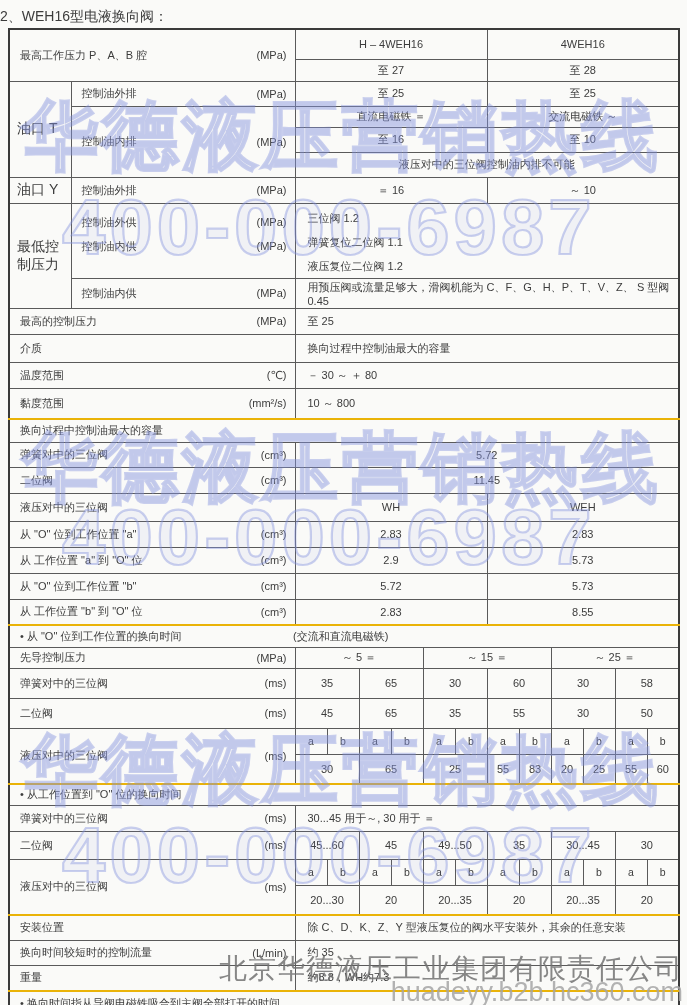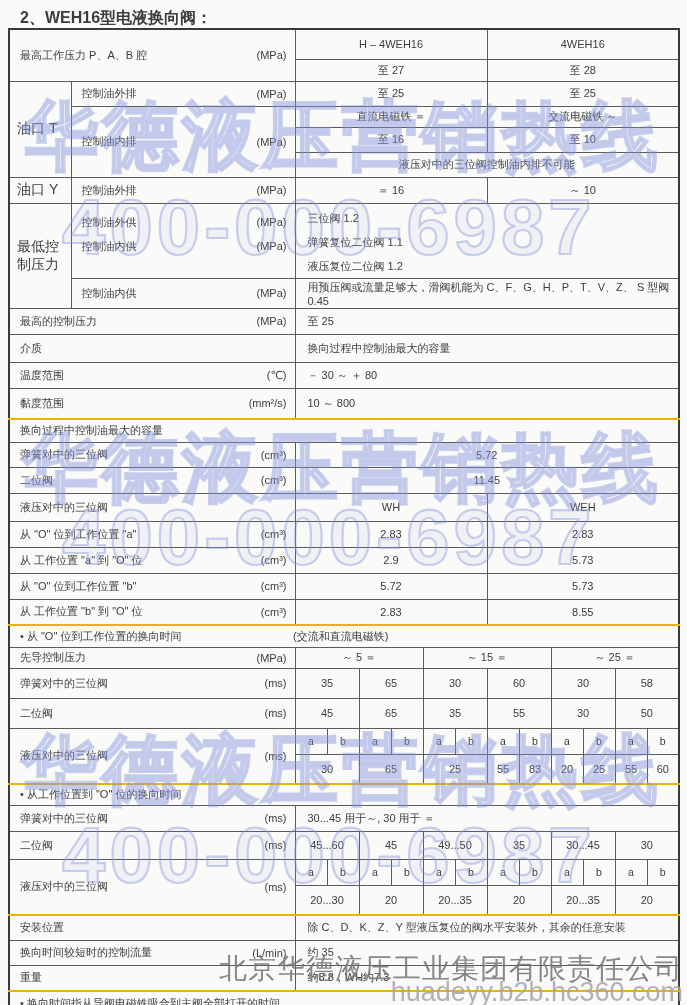--- a/index.html
+++ b/index.html
@@ -1,19 +1,19 @@
 <!DOCTYPE html>
 <html><head>
 <meta charset="utf-8">
 <style>
   html,body{margin:0;padding:0;}
   body{width:687px;height:1005px;overflow:hidden;background:#f7f7f5;
        font-family:"Liberation Sans","DejaVu Sans",sans-serif;color:#3a3a3a;}
   .page{position:relative;width:687px;height:1005px;background:#faFaf8;}
-  .doc-title{position:absolute;left:20px;top:8px;font-size:16px;color:#3c3c3c;font-weight:bold;}
+  .doc-title{position:absolute;left:0;top:8px;font-size:14px;color:#3c3c3c;}
   table.spec{position:absolute;left:8px;top:28px;width:672px;border-collapse:collapse;
              table-layout:fixed;border:2px solid #3a3a3a;}
   td{border:1px solid #5a5a5a;font-size:11px;color:#3c3c3c;padding:1px 2px;
      overflow:hidden;vertical-align:middle;}
   td.lt{padding-left:10px;padding-right:8px;}
   td.lt .cellflex{display:flex;justify-content:space-between;align-items:center;}
   td.grp{text-align:left;padding-left:7px;font-size:14px;}
   td.vc{text-align:center;}
   td.vl{text-align:left;padding-left:12px;}
   td.sec{padding-left:10px;}

